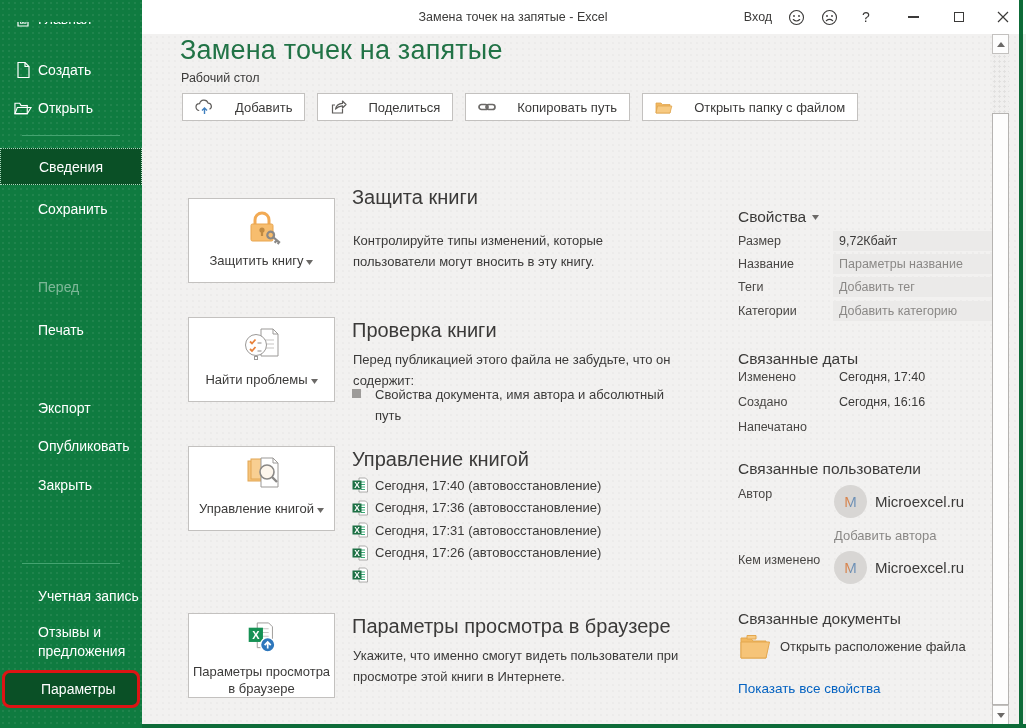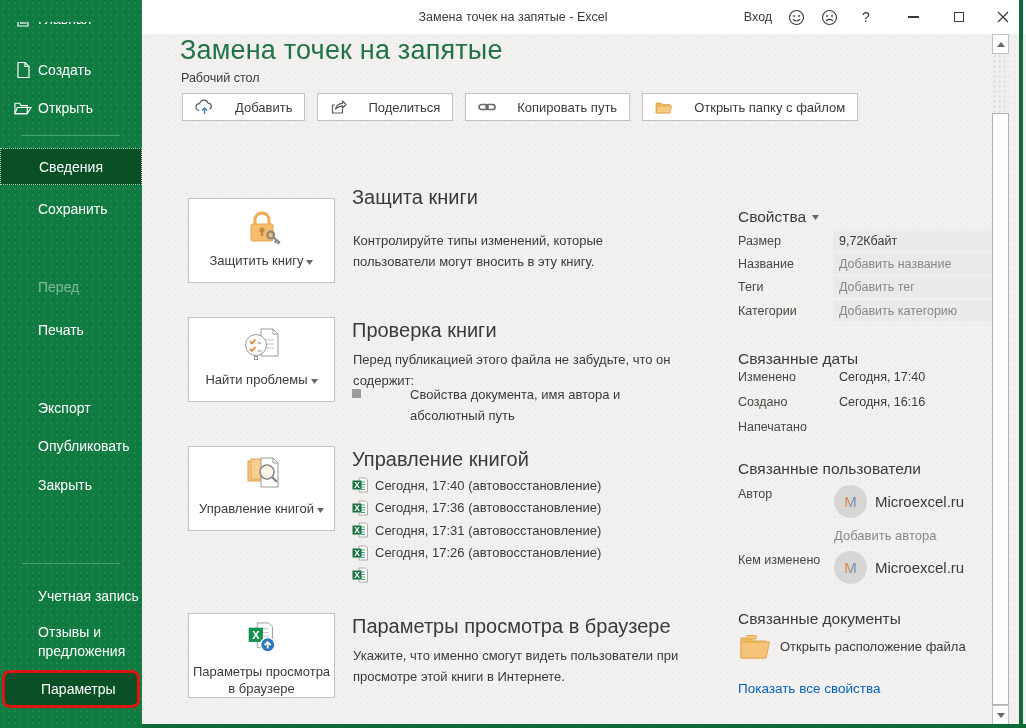--- a/index.html
+++ b/index.html
@@ -72,21 +72,21 @@
   .card1 { top:164px; } .card2 { top:283px; } .card3 { top:412px; } .card4 { top:579px; }
 
   .sec-title { position:absolute; left:210px; font-size:20px; font-weight:300; color:#3b3a39; }
   .st1 { top:152px; } .st2 { top:285px; } .st3 { top:414px; } .st4 { top:581px; }
   .sec-desc { position:absolute; left:211px; font-size:13px; color:#3b3a39; line-height:21px; }
   .sd1 { top:196px; width:300px; }
   .sd2 { top:315px; width:335px; }
   .sd4 { top:611px; width:350px; }
   .bullet-row { position:absolute; left:210px; top:350px; width:320px; display:flex; gap:14px; font-size:13px; line-height:21px; }
   .bullet-sq { flex:0 0 auto; width:9px; height:9px; background:#9d9b99; margin-top:5px; }
-  .bullet-text { width:290px;margin-left:35px; }
+  .bullet-text { width:290px; }
 
   .versions { position:absolute; left:210px; top:440px; }
   .ver-row { display:flex; align-items:center; gap:7px; height:22.5px; font-size:13px; color:#3b3a39; cursor:pointer; }
 
   
   .rp-h { position:absolute; left:596px; font-size:15.5px; font-weight:300; color:#3b3a39; }
   .rp-label { position:absolute; left:596px; font-size:12.5px; color:#484644; }
   .rp-value { position:absolute; left:691px; width:172px; height:20px; font-size:12.5px; color:#3b3a39;
     background:#ebeae9; display:flex; align-items:center; padding:0 6px; cursor:pointer; }
   .rp-value.ph { color:#8a8886; }
@@ -299,21 +299,21 @@
   <div class="sec-desc sd4">Укажите, что именно смогут видеть пользователи при просмотре этой книги в Интернете.</div>
 
   <div class="rp-h" style="top:172px;"><span>Свойства</span><span class="props-caret"><svg width="7" height="5" viewBox="0 0 7 5">
           <path d="M0 0 L7 0 L3.5 5z" fill="#6b6967"></path>
         </svg></span></div>
 
   <div class="rp-label" style="top:200px;">Размер</div>
   <div class="rp-value" style="top:197px;">9,72Кбайт</div>
 
   <div class="rp-label" style="top:223px;">Название</div>
-  <div class="rp-value ph" style="top:220px;">Добавить название</div>
+  <div class="rp-value ph" style="top:220px;">Параметры название</div>
 
   <div class="rp-label" style="top:246px;">Теги</div>
   <div class="rp-value ph" style="top:243px;">Добавить тег</div>
 
   <div class="rp-label" style="top:270px;">Категории</div>
   <div class="rp-value ph" style="top:267px;">Добавить категорию</div>
 
   <div class="rp-h" style="top:316px;">Связанные даты</div>
   <div class="rp-label" style="top:336px;">Изменено</div>
   <div class="rp-plain" style="top:336px;">Сегодня, 17:40</div>

